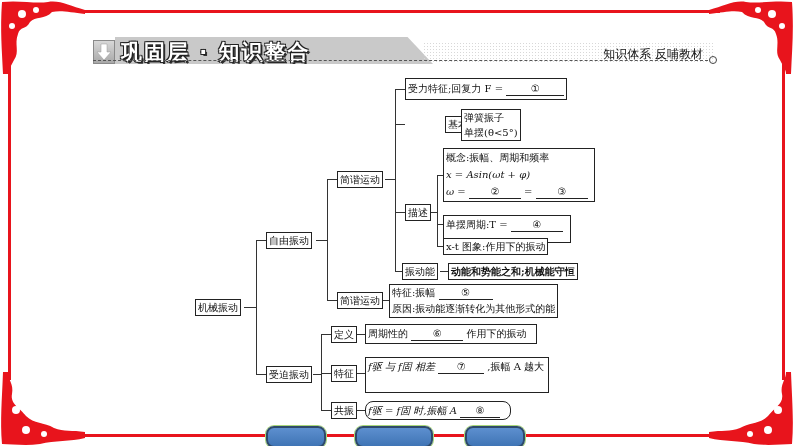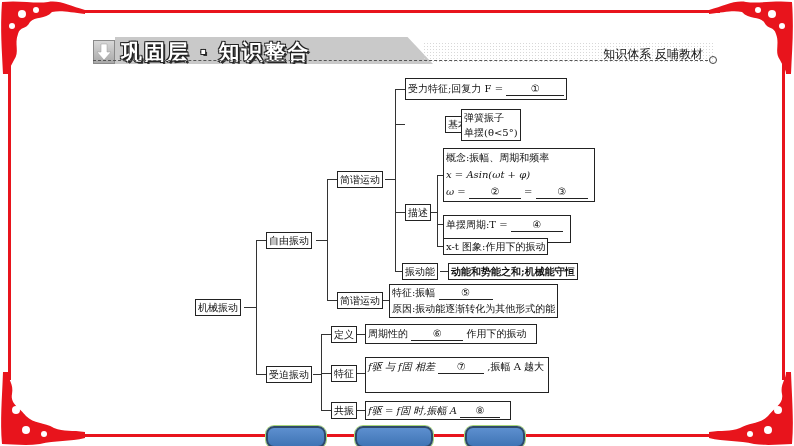--- a/index.html
+++ b/index.html
@@ -165,20 +165,20 @@
 <div class="box" style="left:331px;top:365px;">特征</div>
 <div class="box" style="left:365px;top:357px;width:184px;height:36px;line-height:17px;">
   <div>
     <span class="it">f驱 与 f固 相差</span>
     <span class="blank" style="width:46px;">⑦</span>
     <span>,振幅 A 越大</span>
   </div>
 </div>
 
 <div class="box" style="left:331px;top:402px;">共振</div>
-<div class="box" style="left:365px;top:401px;width:146px;height:19px;line-height:17px;">
+<div class="box" style="left:365px;top:401px;width:146px;height:19px;line-height:17px;border-radius:8px;">
   <span class="it">f驱 = f固 时,振幅 A</span>
   <span class="blank" style="width:40px;">⑧</span>
 </div>
 
 <div class="pill" style="left:266px;width:56px;"></div>
 <div class="pill" style="left:355px;width:74px;"></div>
 <div class="pill" style="left:465px;width:56px;"></div>
 
 </body></html>

